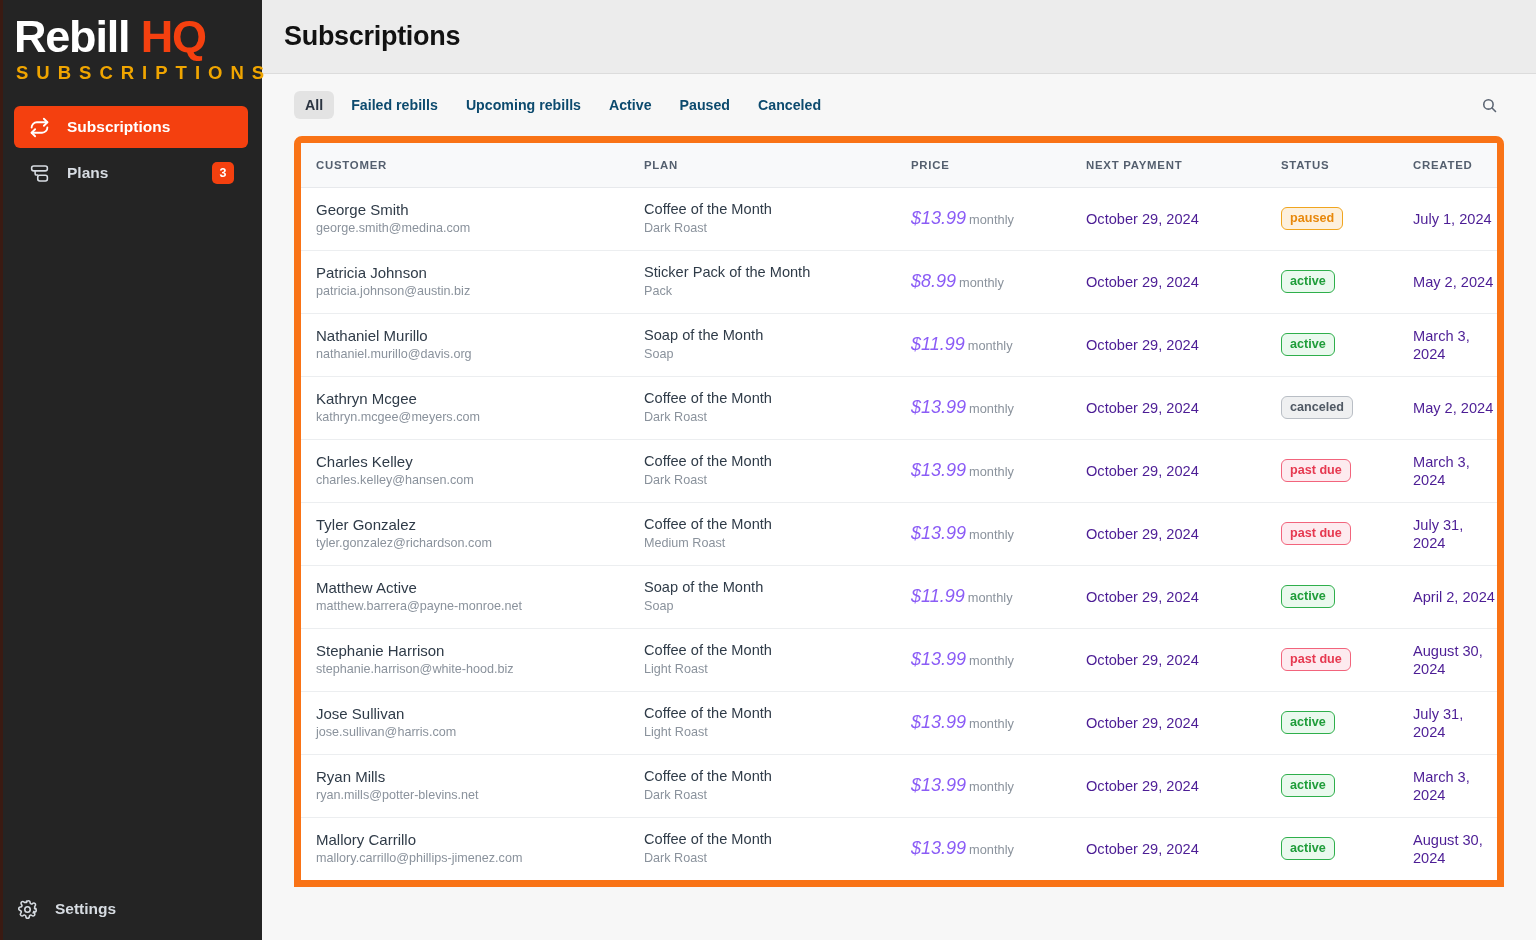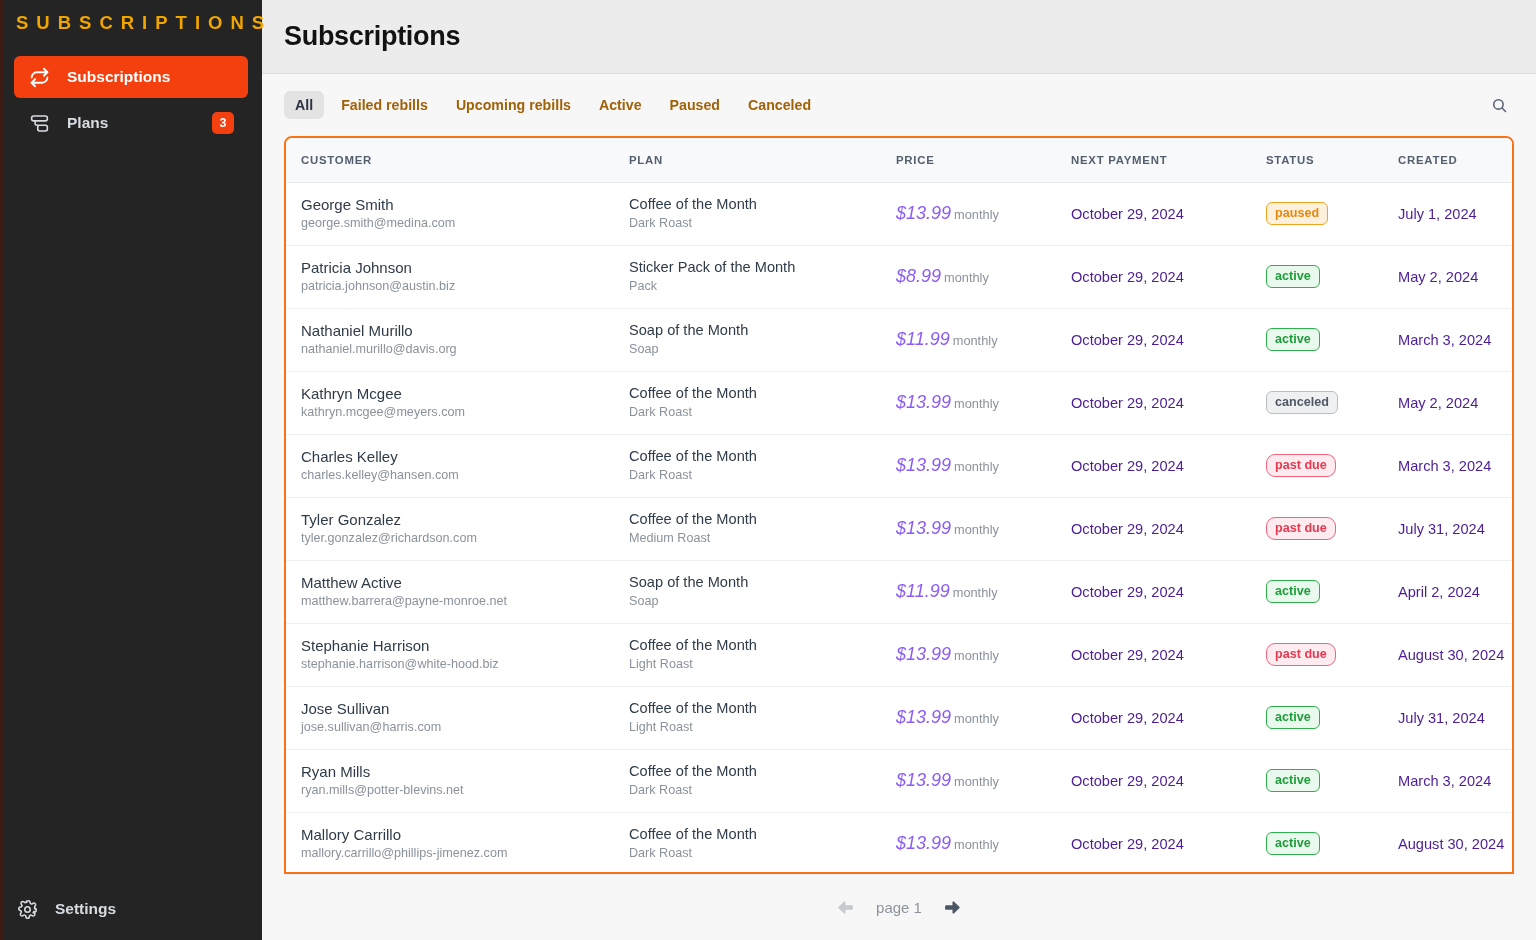--- a/index.html
+++ b/index.html
@@ -131,58 +131,58 @@
   .page-title {
     font-size: 27px;
     font-weight: 700;
     color: #121212;
     letter-spacing: -0.3px;
   }
 
   .content {
     flex: 1;
     background: #f7f7f7;
-    padding: 0 22px;
+    padding: 0 32px;
     display: flex;
     flex-direction: column;
     min-height: 0;
   }
 
   .toolbar {
     height: 62px;
     flex: 0 0 62px;
     display: flex;
     align-items: center;
     gap: 6px;
   }
   .tab {
     font-size: 14.2px;
     font-weight: 600;
-    color: #a16207;
+    color: #0c4a6e;
     padding: 6px 11px;
     border-radius: 6px;
     cursor: pointer;
     white-space: nowrap;
   }
   .tab.selected {
     background: #e3e3e3;
     color: #2b3440;
   }
   .toolbar-spacer { flex: 1; }
   .search-btn {
     width: 30px; height: 30px;
     display: flex; align-items: center; justify-content: center;
     cursor: pointer;
     color: #5b6472;
   }
 
   
   .table-card {
     background: #ffffff;
-    border: 2px solid #f97316;
+    border: 7px solid #f97316;
     border-radius: 8px 8px 0 0;
     overflow: hidden;
   }
   table {
     width: 100%;
     border-collapse: collapse;
     table-layout: fixed;
   }
   thead th {
     background: #f8f9fa;
@@ -247,21 +247,21 @@
     font-size: 12.6px;
     font-weight: 700;
     padding: 3px 8px 4px 8px;
     border-radius: 6px;
     border: 1px solid transparent;
     line-height: 14px;
   }
   .badge.active   { color: #1f9d3a; background: #eaf9ee; border-color: #2eaf4b; }
   .badge.paused   { color: #e8880b; background: #fdf0dd; border-color: #f0a51e; }
   .badge.canceled { color: #4f5863; background: #eff0f1; border-color: #b9bec5; }
-  .badge.pastdue  { color: #e63950; background: #fdebef; border-color: #f2647c; border-radius: 9px; }
+  .badge.pastdue  { color: #e63950; background: #fdebef; border-color: #f2647c; }
 
   
   .pagination {
     height: 66px;
     display: flex;
     align-items: center;
     justify-content: center;
     gap: 18px;
   }
   .page-arrow {
@@ -278,20 +278,21 @@
 </style>
 </head>
 <body>
 
 <div class="app">
 
   <aside class="sidebar">
     <div class="sidebar-edge"></div>
 
     <div class="logo">
+      <div class="logo-top"><span>Rebill</span> <span class="logo-hq">HQ</span></div>
       <div class="logo-sub">SUBSCRIPTIONS</div>
     </div>
 
     <nav class="nav">
 
       <div class="nav-item active">
         <span class="ico">
           <svg width="21" height="21" viewBox="0 0 24 24" fill="none" stroke="currentColor" stroke-width="2.1" stroke-linecap="round" stroke-linejoin="round">
             <polyline points="17 2 21 6 17 10"></polyline>
             <path d="M3 12a6 6 0 0 1 6-6h12"></path>
@@ -519,29 +520,16 @@
                 </td>
                 <td class="col-price"><span class="price-amt">$13.99</span><span class="price-per">monthly</span></td>
                 <td class="col-next"><span class="date-txt">October 29, 2024</span></td>
                 <td class="col-status"><span class="badge active">active</span></td>
                 <td class="col-created"><span class="date-txt">August 30, 2024</span></td>
               </tr>
             </tbody>
         </table>
       </div>
 
-      <div class="pagination">
-        <div class="page-arrow disabled">
-          <svg width="21" height="21" viewBox="0 0 24 24" fill="currentColor">
-            <path d="M10.5 5.2 4.2 11.1a1.2 1.2 0 0 0 0 1.8l6.3 5.9a.9.9 0 0 0 1.5-.66V14.7h7.3a1.1 1.1 0 0 0 1.1-1.1v-3.2a1.1 1.1 0 0 0-1.1-1.1H12V5.86a.9.9 0 0 0-1.5-.66z"></path>
-          </svg>
-        </div>
-        <div class="page-label">page 1</div>
-        <div class="page-arrow enabled">
-          <svg width="21" height="21" viewBox="0 0 24 24" fill="currentColor">
-            <path d="M13.5 5.2l6.3 5.9a1.2 1.2 0 0 1 0 1.8l-6.3 5.9a.9.9 0 0 1-1.5-.66V14.7H4.7a1.1 1.1 0 0 1-1.1-1.1v-3.2a1.1 1.1 0 0 1 1.1-1.1H12V5.86a.9.9 0 0 1 1.5-.66z"></path>
-          </svg>
-        </div>
-      </div>
 
     </div>
   </div>
 </div>
 
 </body></html>

